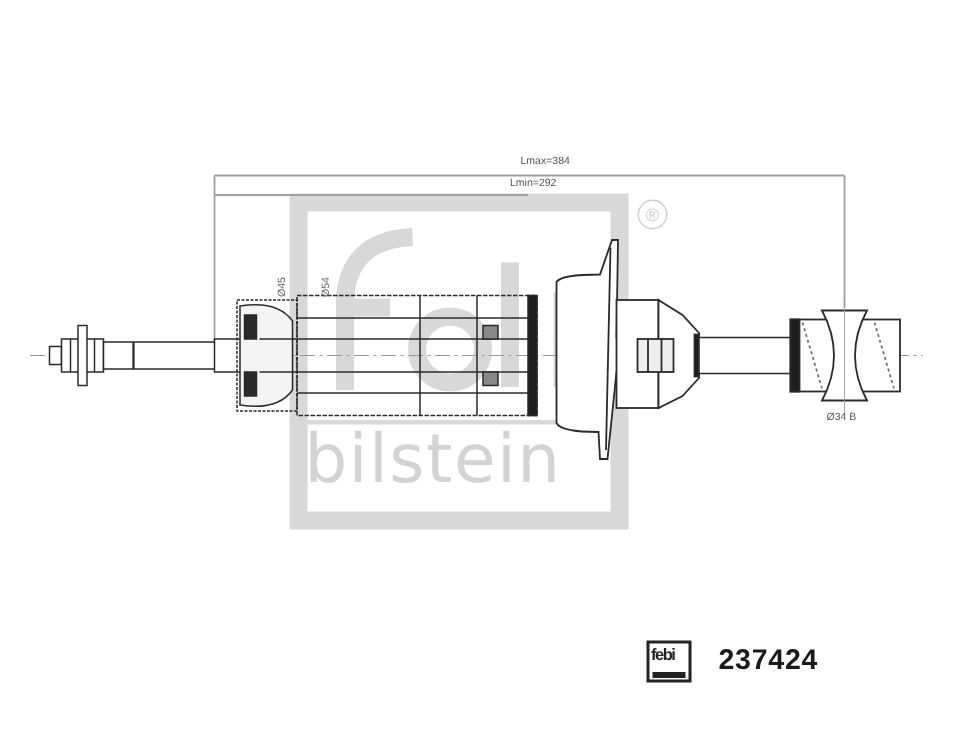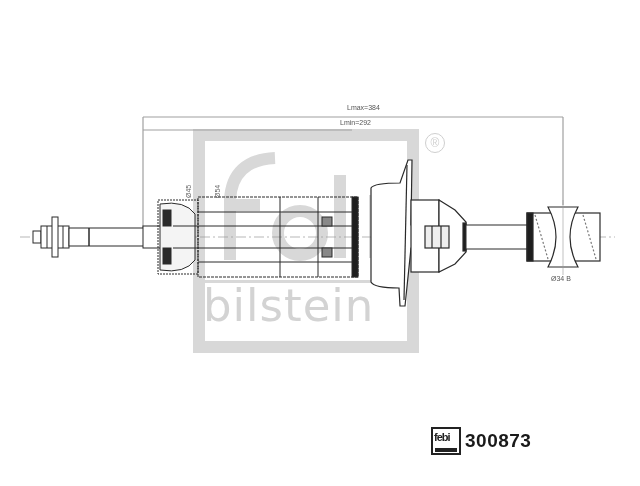--- a/index.html
+++ b/index.html
@@ -2,21 +2,21 @@
 <html><head>
   <meta charset="utf-8">
   <style>
     html, body { margin:0; padding:0; background:#ffffff; }
     body { width:640px; height:486px; position:relative; overflow:hidden; font-family:"Liberation Sans", sans-serif; }
     #stage { position:absolute; left:0; top:0; width:640px; height:486px; }
     .dimlabel { position:absolute; font-size:7px; color:#555; font-family:"Liberation Sans", sans-serif; white-space:nowrap; }
     .vlabel { position:absolute; font-size:7px; color:#666; transform:rotate(-90deg); transform-origin:left top; white-space:nowrap; }
     #wm-text { position:absolute; left:203px; top:278px; font-size:45px; color:#d3d3d3; letter-spacing:1px; font-family:"DejaVu Sans", sans-serif; line-height:56px; }
     #reg { position:absolute; left:425px; top:133px; width:18px; height:18px; border:1.5px solid #cfcfcf; border-radius:50%; color:#cfcfcf; font-size:12px; text-align:center; line-height:18px; }
-    #badge { position:absolute; left:431px; top:427px; display:flex; align-items:center; gap:4px; }
+    #badge { position:absolute; left:431px; top:427px; display:flex; align-items:center; gap:18px; }
     #badge-logo { width:30px; height:28px; border:2px solid #222; position:relative; box-sizing:border-box; background:#fff; }
     #badge-logo .ebi { position:absolute; left:1px; top:1px; font-size:11px; font-weight:bold; color:#222; letter-spacing:-1px; line-height:14px; }
     #badge-logo .bil { position:absolute; left:2px; bottom:1px; width:22px; height:4px; background:#222; color:#fff; font-size:3px; line-height:4px; }
     #part-number { font-size:19px; font-weight:bold; color:#1a1a1a; letter-spacing:0.5px; }
   </style>
 </head>
 <body>
 
 <div id="stage">
   <svg width="640" height="486" viewBox="0 0 640 486" xmlns="http://www.w3.org/2000/svg">
@@ -101,15 +101,15 @@
   <span class="dimlabel" style="left:551px; top:275px;">Ø34 B</span>
 
   <div id="wm-text">bilstein</div>
   <div id="reg">®</div>
 
   <div id="badge">
     <div id="badge-logo">
       <span class="ebi">febi</span>
       <span class="bil"></span>
     </div>
-    <span id="part-number">300873</span>
+    <span id="part-number">237424</span>
   </div>
 </div>
 
 </body></html>

